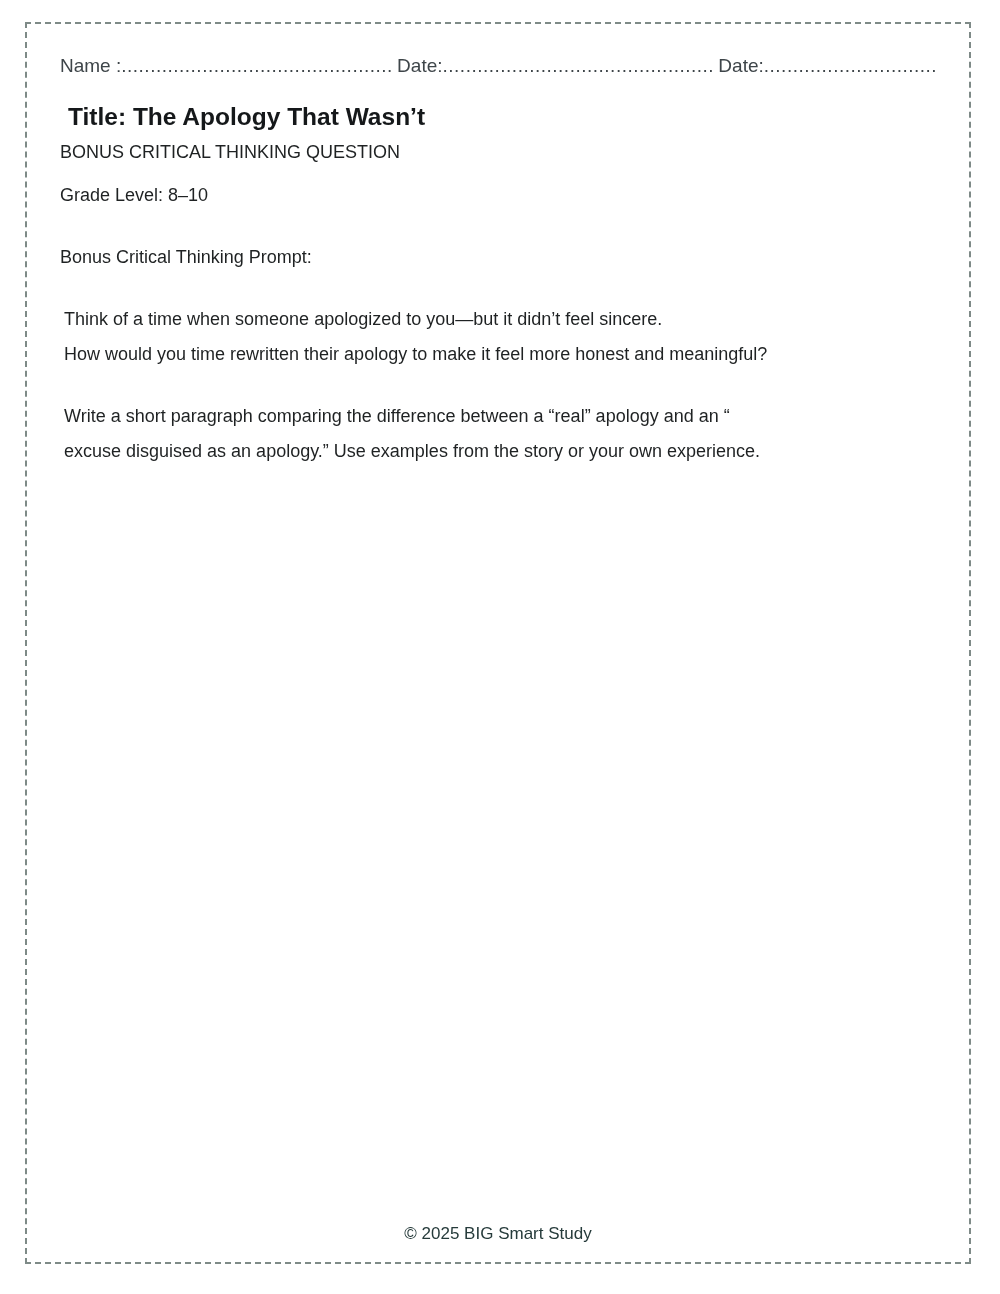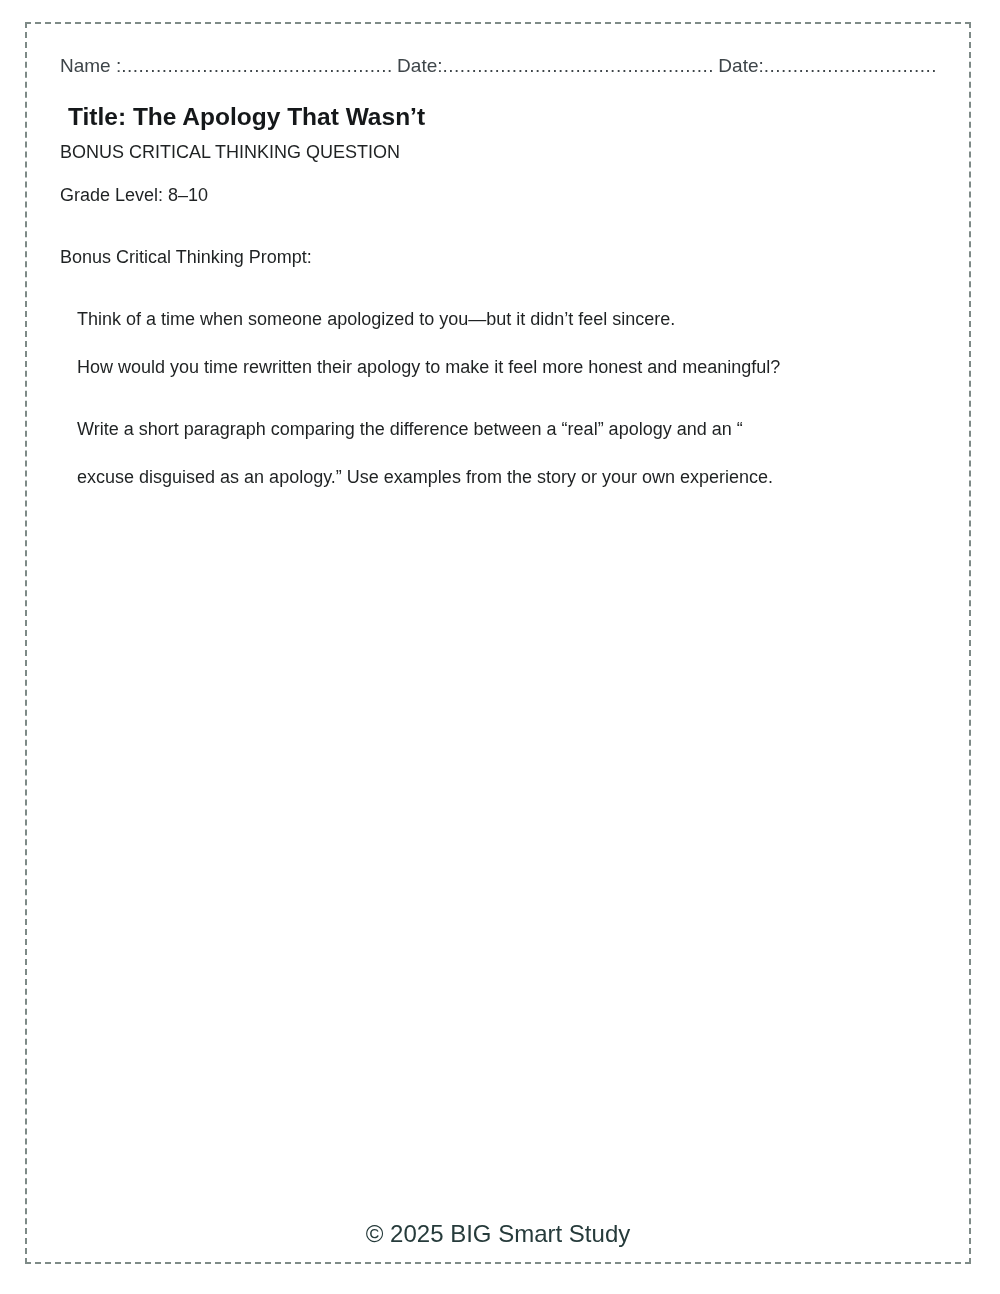--- a/index.html
+++ b/index.html
@@ -65,29 +65,29 @@
   .body-line,
   .prompt-heading {
     font-size: 18px;
     line-height: 31px;
     color: #1f2223;
   }
   .doc-subtitle { margin-top: 4px; }
   .doc-grade    { margin-top: 12px; }
   .prompt-heading { margin-top: 31px; }
   .para { margin-top: 31px; }
-  .para .body-line { margin: 17px; }
+  .para .body-line { margin: 4px; }
 
   .footer {
     position: absolute;
     left: 0;
     bottom: 16px;
     width: 100%;
     text-align: center;
-    font-size: 24px;
+    font-size: 17px;
     line-height: 24px;
     color: #263b3b;
   }
 </style>
 </head>
 <body>
 
 <div class="sheet-border">
   <div class="content">
 

